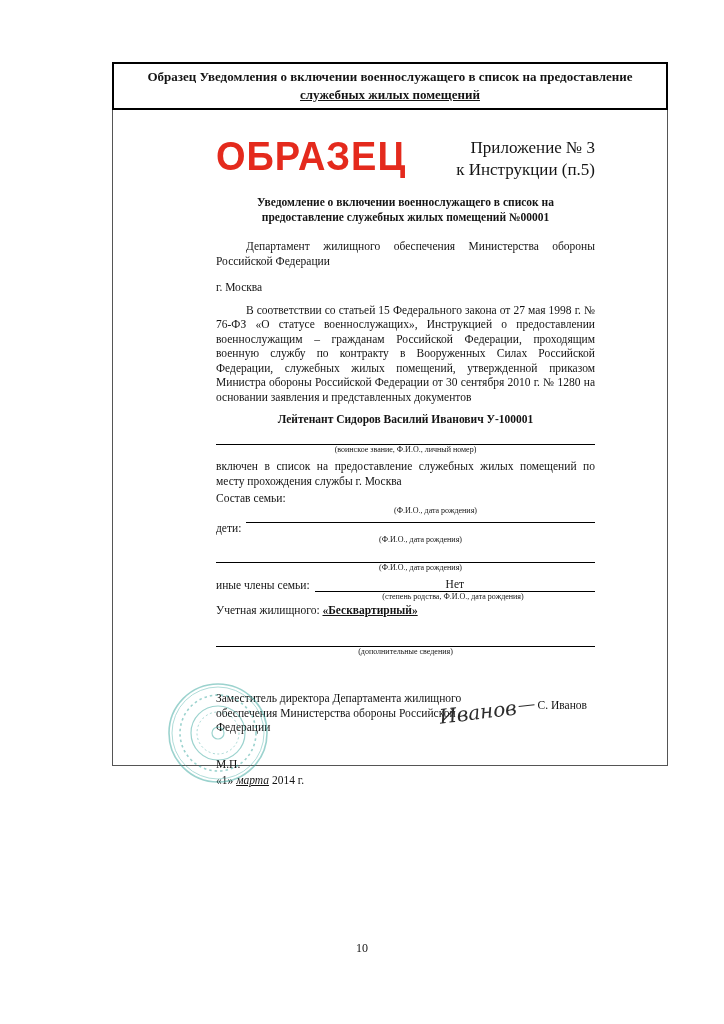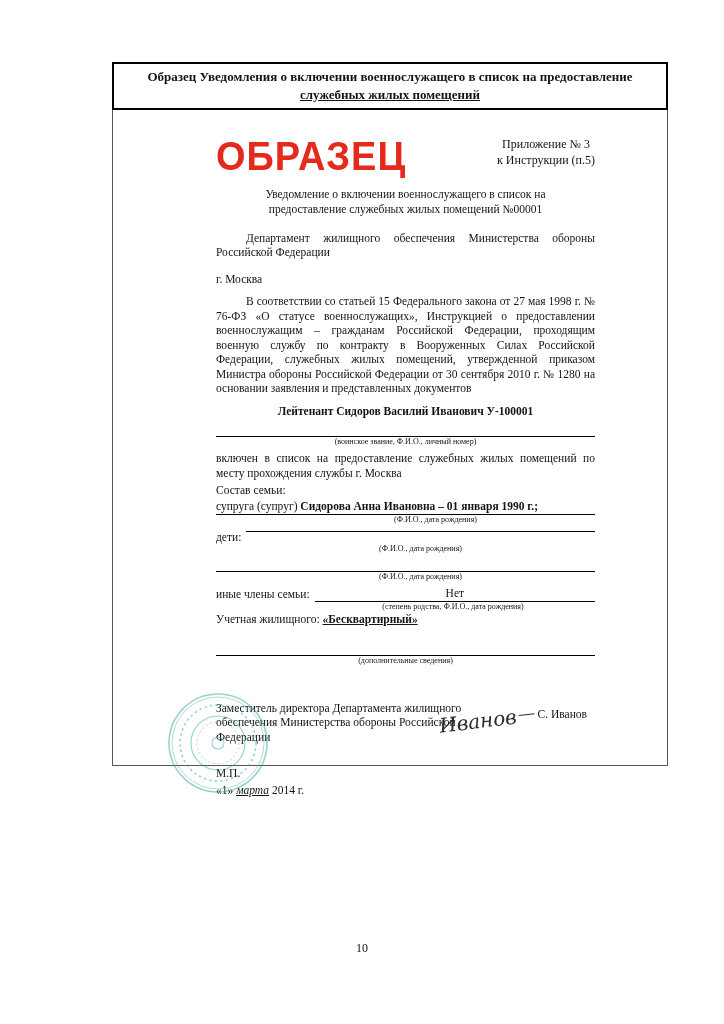--- a/index.html
+++ b/index.html
@@ -16,22 +16,22 @@
     padding:4px 10px 5px;text-align:center;
     font-weight:bold;font-size:13px;line-height:1.35;
   }
   .header-box .u2{text-decoration:underline;}
   .doc-body{padding:22px 72px 0 103px;font-size:11.5px;line-height:1.26;}
   .top-row{display:flex;justify-content:space-between;align-items:flex-start;margin-top:4px;}
   .obrazec{
     font-family:"Liberation Sans", sans-serif;font-weight:700;font-size:38px;
     line-height:1;color:#e42a1d;letter-spacing:1px;transform:scale(1,1.08);transform-origin:left top;
   }
-  .appendix{font-size:12px;text-align:center;padding-top:2px;line-height:1.3;}
-  .doc-title{text-align:center;font-weight:normal;margin-top:14px;line-height:1.3;}
+  .appendix{font-size:17px;text-align:right;padding-top:2px;line-height:1.3;}
+  .doc-title{text-align:center;font-weight:bold;margin-top:14px;line-height:1.3;}
   p{margin:0;}
   .just{text-align:justify;}
   .indent{text-indent:30px;}
   .mt8{margin-top:8px;} .mt12{margin-top:12px;} .mt14{margin-top:14px;} .mt3{margin-top:3px;}
   .person-line{font-weight:bold;text-align:center;border-bottom:1px solid #000;margin-top:8px;padding-bottom:18px;}
   .caption{font-size:8px;text-align:center;line-height:1.35;}
   .cap-off-30{padding-left:30px;} .cap-off-60{padding-left:60px;} .cap-off-95{padding-left:95px;}
   .spouse-line{border-bottom:1px solid #000;margin-top:1px;padding-bottom:1px;}
   .bold{font-weight:bold;}
   .bu{font-weight:bold;text-decoration:underline;}
@@ -85,24 +85,20 @@
 
     <p class="just indent mt8">В соответствии со статьей 15 Федерального закона от 27 мая 1998 г. № 76-ФЗ «О статусе военнослужащих», Инструкцией о предоставлении военнослужащим – гражданам Российской Федерации, проходящим военную службу по контракту в Вооруженных Силах Российской Федерации, служебных жилых помещений, утвержденной приказом Министра обороны Российской Федерации от 30 сентября 2010 г. № 1280 на основании заявления и представленных документов</p>
 
     <div class="person-line">Лейтенант Сидоров Василий Иванович У-100001</div>
     <div class="caption">(воинское звание, Ф.И.О., личный номер)</div>
 
     <p class="just mt3">включен в список на предоставление служебных жилых помещений по месту прохождения службы г. Москва</p>
 
     <div class="mt3">Состав семьи:</div>
 
-    <div class="spouse-line">
-      <span>супруга (супруг)</span>
-      <span class="bold">Сидорова Анна Ивановна – 01 января 1990 г.;</span>
-    </div>
     <div class="caption cap-off-60">(Ф.И.О., дата рождения)</div>
 
     <div class="field-row">
       <span>дети:</span>
       <span class="fill"></span>
     </div>
     <div class="caption cap-off-30">(Ф.И.О., дата рождения)</div>
 
     <div class="blank-line"></div>
     <div class="caption cap-off-30">(Ф.И.О., дата рождения)</div>

